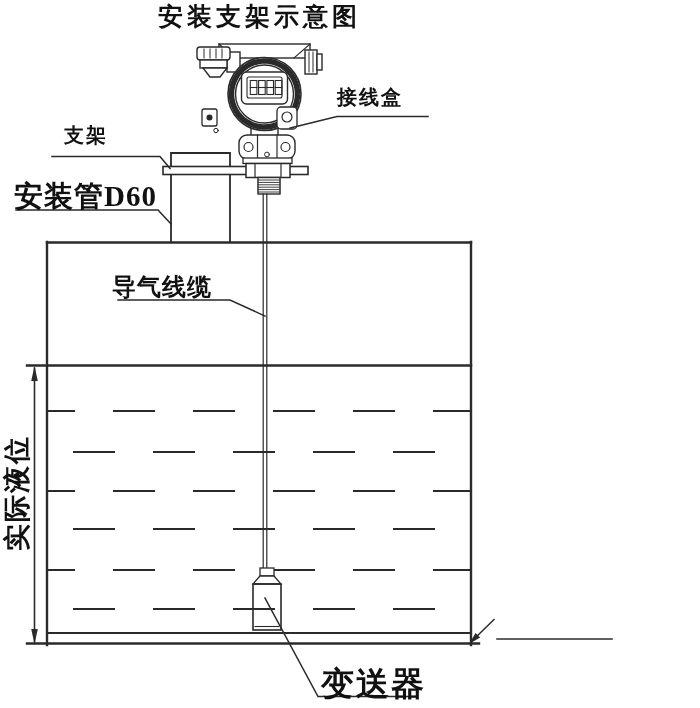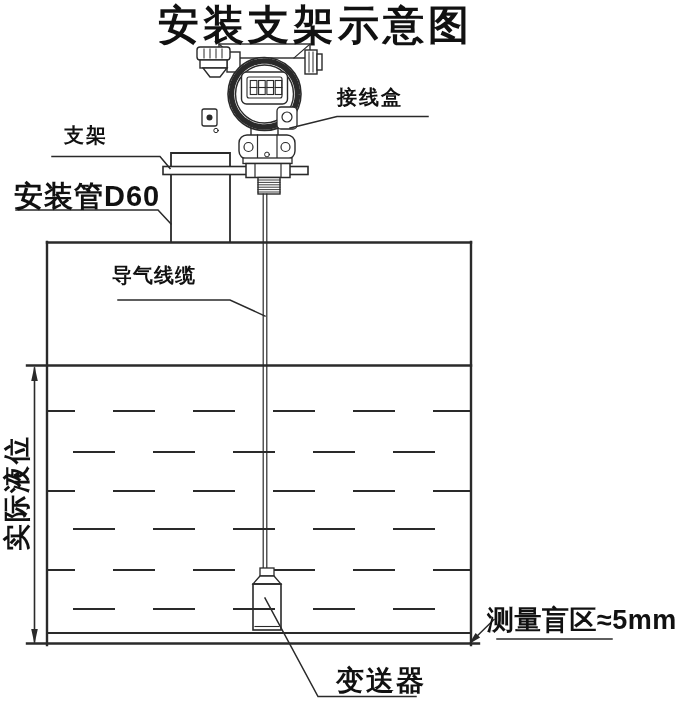--- a/index.html
+++ b/index.html
@@ -1,28 +1,28 @@
 <!DOCTYPE html>
 <html><head>
 <meta charset="utf-8">
 <style>
   html,body{margin:0;padding:0;background:#ffffff;}
   .stage{position:relative;width:700px;height:708px;background:#fff;overflow:hidden;
          font-family:"Liberation Sans","DejaVu Sans",sans-serif;color:#111;}
   .stage svg{position:absolute;left:0;top:0;}
   .lbl{position:absolute;font-weight:600;white-space:nowrap;color:#111;line-height:1.1;}
-  .lbl-title{left:158px;top:3px;font-size:41px;letter-spacing:4px;text-align:right;}
+  .lbl-title{left:158px;top:3px;font-size:25px;letter-spacing:4px;text-align:right;}
   .lbl-junction{left:337px;top:86px;font-size:20px;letter-spacing:2px;}
   .lbl-bracket{left:64px;top:124px;font-size:20px;letter-spacing:2px;}
-  .lbl-pipe{left:14px;top:181px;font-size:29px;letter-spacing:1px;}
-  .lbl-aircable{left:112px;top:264px;font-size:20px;letter-spacing:1px;}
+  .lbl-pipe{left:14px;top:181px;font-size:29px;letter-spacing:1px;font-family:Liberation Serif, serif;}
+  .lbl-aircable{left:112px;top:274px;font-size:24px;letter-spacing:1px;}
   .lbl-level{left:-42px;top:478px;width:120px;height:30px;font-size:27px;letter-spacing:2px;
              text-align:center;transform:rotate(-90deg);transform-origin:50% 50%;}
   .lbl-blind{left:487px;top:606px;font-size:27px;letter-spacing:0.5px;}
-  .lbl-transmitter{left:336px;top:666px;font-size:28px;letter-spacing:2px;}
+  .lbl-transmitter{left:321px;top:666px;font-size:33px;letter-spacing:2px;}
 </style>
 </head>
 <body>
 
 <div class="stage">
 
   <svg width="700" height="708" viewBox="0 0 700 708">
     <g stroke="#2a2a2a" fill="none" stroke-linecap="square">
 
       <g>
@@ -147,16 +147,15 @@
 
     </g>
   </svg>
 
   <div class="lbl lbl-title">安装支架示意图</div>
   <div class="lbl lbl-junction">接线盒</div>
   <div class="lbl lbl-bracket">支架</div>
   <div class="lbl lbl-pipe">安装管D60</div>
   <div class="lbl lbl-aircable">导气线缆</div>
   <div class="lbl lbl-level">实际液位</div>
-  <div class="lbl lbl-blind">测量盲区≈5mm</div>
   <div class="lbl lbl-transmitter">变送器</div>
 
 </div>
 
 </body></html>

